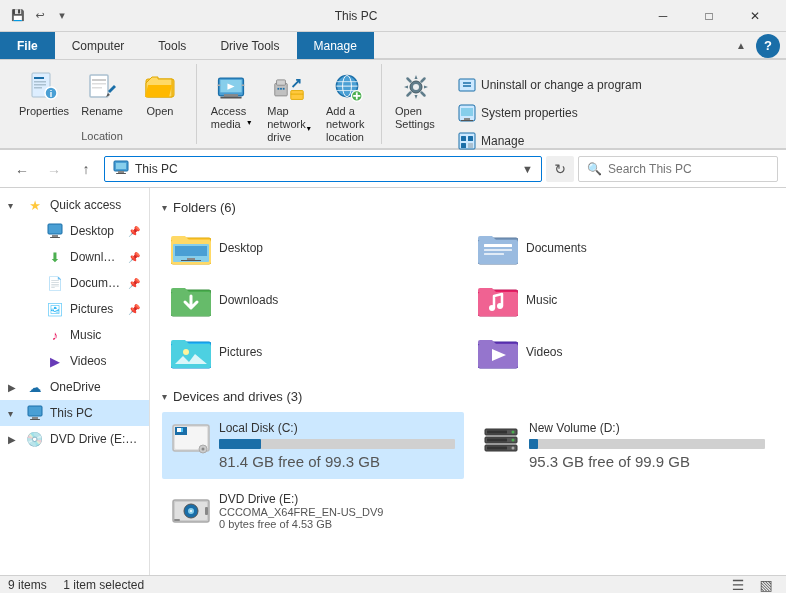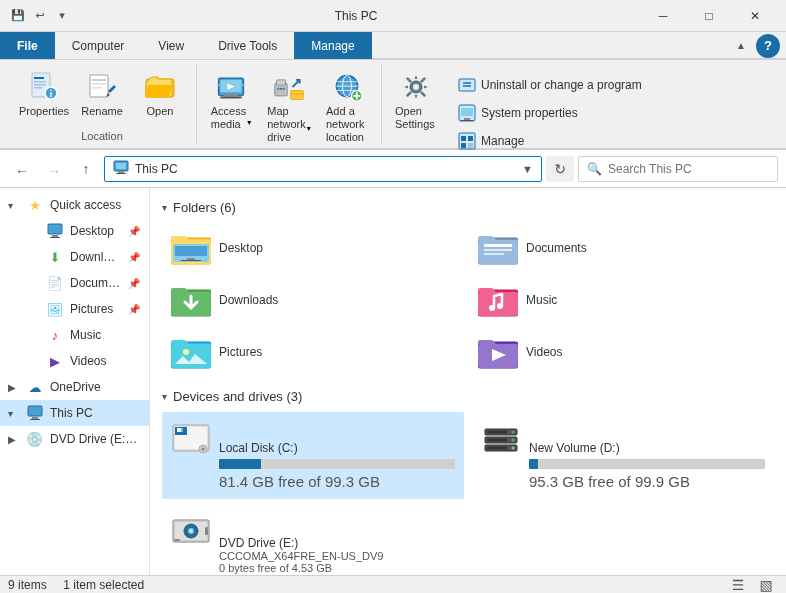--- a/index.html
+++ b/index.html
@@ -64,27 +64,27 @@
     .section-chevron { font-size: 10px; color: #555; }
     .section-title { font-weight: normal; }
     .folders-grid { display: grid; grid-template-columns: 1fr 1fr; gap: 2px; margin-bottom: 12px; }
     .folder-item { display: flex; align-items: center; gap: 8px; padding: 6px 8px; cursor: pointer; border: 1px solid transparent; border-radius: 2px; }
     .folder-icon { width: 40px; height: 36px; display: flex; align-items: center; justify-content: center; }
     .folder-label { font-size: 12px; color: #333; }
     .drives-row { display: grid; grid-template-columns: 1fr 1fr; gap: 8px; }
     .drive-item { display: flex; align-items: flex-start; gap: 8px; padding: 8px; cursor: pointer; border: 1px solid transparent; border-radius: 2px; }
     .drive-item.selected-drive { background: #cce8ff; }
     .drive-icon { width: 40px; height: 36px; display: flex; align-items: center; justify-content: center; flex-shrink: 0; }
-    .drive-info { flex: 1; margin-top: 20px; }
+    .drive-info { flex: 1; }
     .drive-name { font-size: 12px; color: #333; font-weight: 500; }
     .drive-bar-container { width: 100%; height: 10px; background: #d0d0d0; margin: 4px 0; border-radius: 1px; }
     .drive-bar { height: 100%; background: #1a6ea8; border-radius: 1px; }
     .drive-free { font-size: 15px; color: #555; }
     .dvd-item { display: flex; align-items: flex-start; gap: 8px; padding: 8px; cursor: pointer; border: 1px solid transparent; border-radius: 2px; }
-    .dvd-info { flex: 1; margin-top: 24px; }
+    .dvd-info { flex: 1; }
     .dvd-name { font-size: 12px; color: #333; font-weight: 500; }
     .dvd-subtitle { font-size: 11px; color: #555; }
     .dvd-free { font-size: 11px; color: #555; }
 
     
     .status-bar { height: 18px; background: #f0f0f0; border-top: 1px solid #d0d0d0; display: flex; align-items: center; padding: 0 8px; justify-content: space-between; }
     .status-left { font-size: 12px; color: #333; }
     .status-right { display: flex; gap: 4px; }
     .view-btn { width: 24px; height: 20px; display: flex; align-items: center; justify-content: center; cursor: pointer; font-size: 14px; color: #555; }
 
@@ -110,21 +110,21 @@
 
 <div class="ribbon">
   <div class="ribbon-tabs">
     <div class="ribbon-tab" style="color:#1a6ea8; font-weight:600; background:#1a6ea8; color:white; border-radius:0;">
       <span>File</span>
     </div>
     <div class="ribbon-tab">
       <span>Computer</span>
     </div>
     <div class="ribbon-tab">
-      <span>View</span>
+      <span>Tools</span>
     </div>
     <div class="ribbon-tab">
       <span>Drive Tools</span>
     </div>
     <div class="ribbon-tab manage-active">
       <span>Manage</span>
     </div>
     <div style="flex:1; border-bottom:1px solid #d0d0d0; margin-top:1px;"></div>
     <div style="display:flex;align-items:center; padding:0 4px; border-bottom:1px solid #d0d0d0; margin-top:1px;">
       <span style="font-size:10px; color:#555; cursor:pointer;">▲</span>

